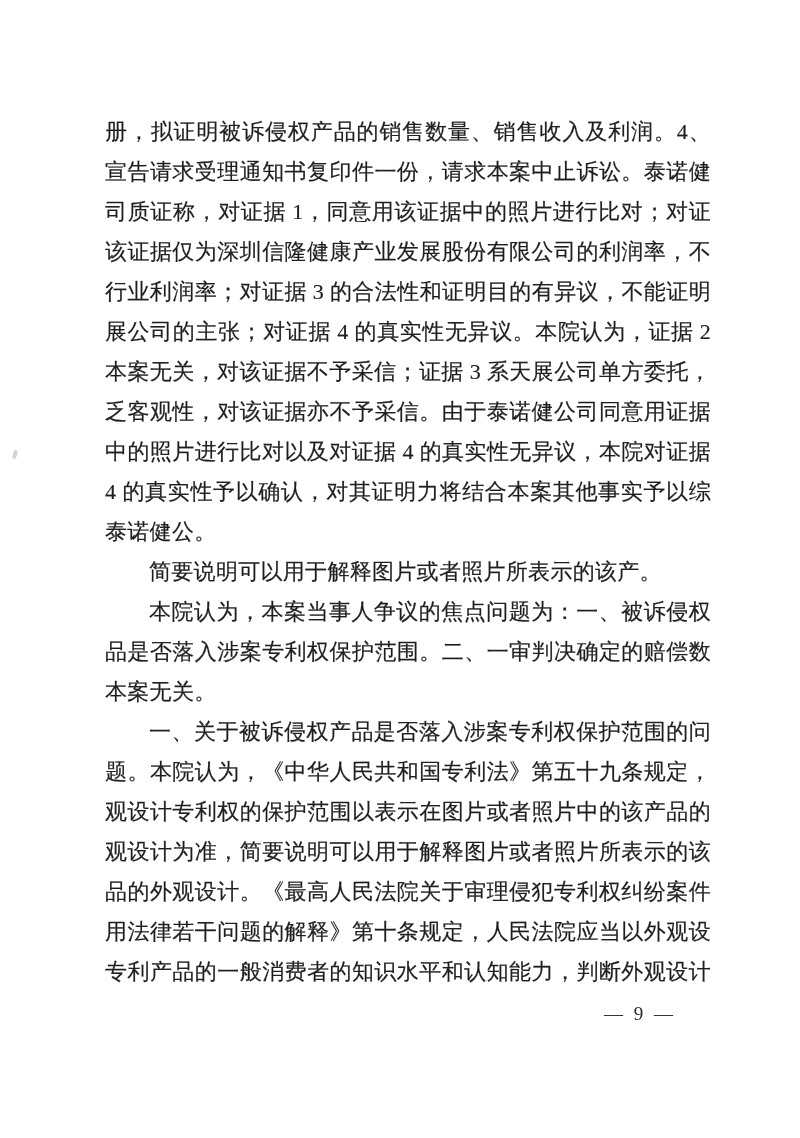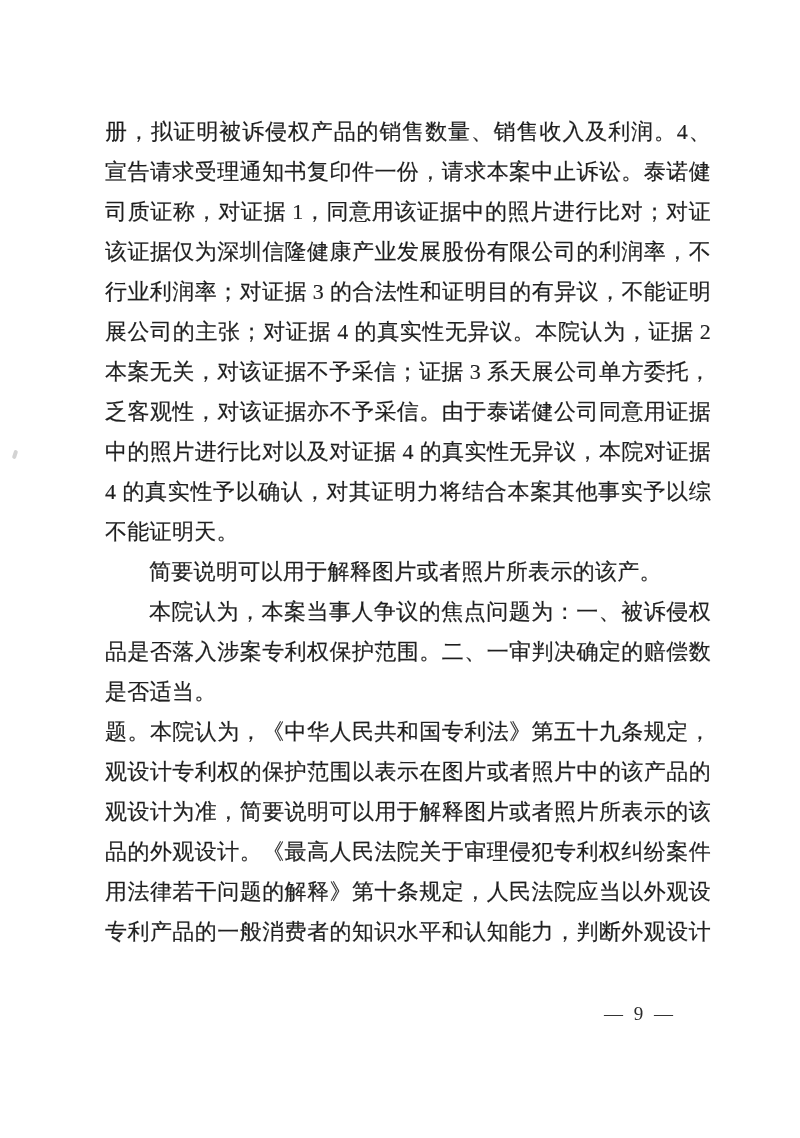--- a/index.html
+++ b/index.html
@@ -70,25 +70,26 @@
       <div class="line justify">册，拟证明被诉侵权产品的销售数量、销售收入及利润。4、无效</div>
       <div class="line justify">宣告请求受理通知书复印件一份，请求本案中止诉讼。泰诺健公</div>
       <div class="line justify">司质证称，对证据 1，同意用该证据中的照片进行比对；对证据 2，</div>
       <div class="line justify">该证据仅为深圳信隆健康产业发展股份有限公司的利润率，不是</div>
       <div class="line justify">行业利润率；对证据 3 的合法性和证明目的有异议，不能证明天</div>
       <div class="line justify">展公司的主张；对证据 4 的真实性无异议。本院认为，证据 2 与</div>
       <div class="line justify">本案无关，对该证据不予采信；证据 3 系天展公司单方委托，缺</div>
       <div class="line justify">乏客观性，对该证据亦不予采信。由于泰诺健公司同意用证据 1</div>
       <div class="line justify">中的照片进行比对以及对证据 4 的真实性无异议，本院对证据 1、</div>
       <div class="line justify">4 的真实性予以确认，对其证明力将结合本案其他事实予以综合</div>
-      <div class="line">不能证明天。</div>
+      <div class="line">泰诺健公。</div>
       <div class="line indent">简要说明可以用于解释图片或者照片所表示的该产。</div>
       <div class="line indent justify">本院认为，本案当事人争议的焦点问题为：一、被诉侵权产</div>
       <div class="line justify">品是否落入涉案专利权保护范围。二、一审判决确定的赔偿数额</div>
-      <div class="line">是否适当。</div>
+      <div class="line">本案无关。</div>
+      <div class="line indent justify">一、关于被诉侵权产品是否落入涉案专利权保护范围的问</div>
       <div class="line justify">题。本院认为，《中华人民共和国专利法》第五十九条规定，外</div>
       <div class="line justify">观设计专利权的保护范围以表示在图片或者照片中的该产品的外</div>
       <div class="line justify">观设计为准，简要说明可以用于解释图片或者照片所表示的该产</div>
       <div class="line justify">品的外观设计。《最高人民法院关于审理侵犯专利权纠纷案件应</div>
       <div class="line justify">用法律若干问题的解释》第十条规定，人民法院应当以外观设计</div>
       <div class="line justify">专利产品的一般消费者的知识水平和认知能力，判断外观设计是</div>
     </div>
   <div class="page-number">— 9 —</div>
   <div class="scan-artifact"></div>
 </div>

